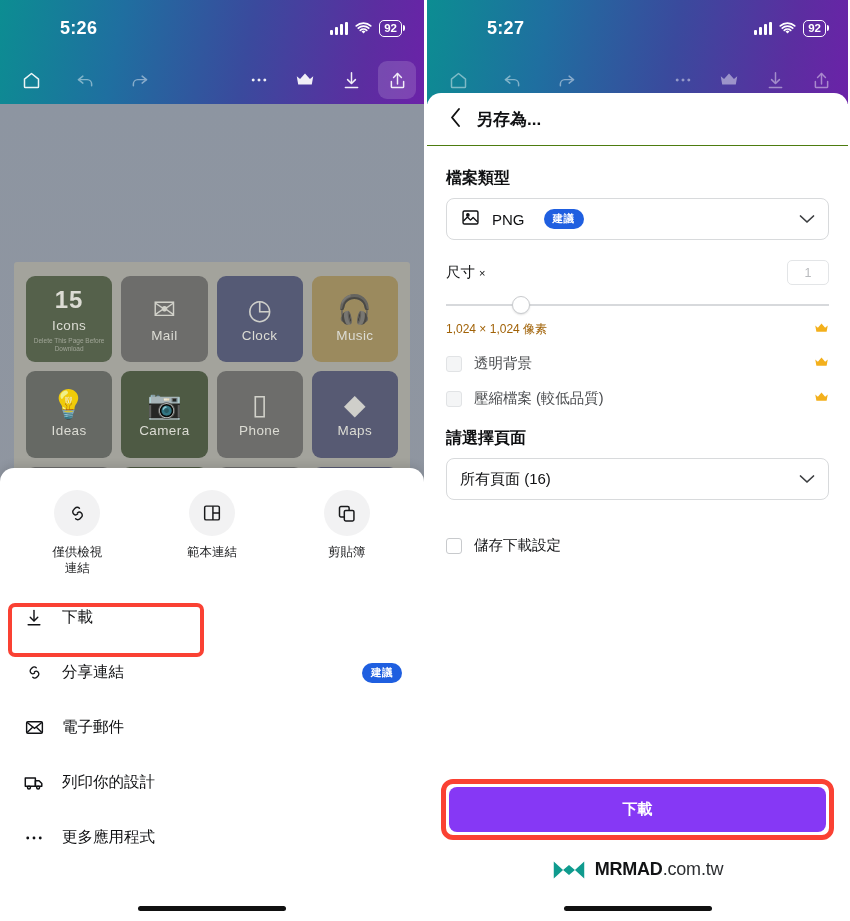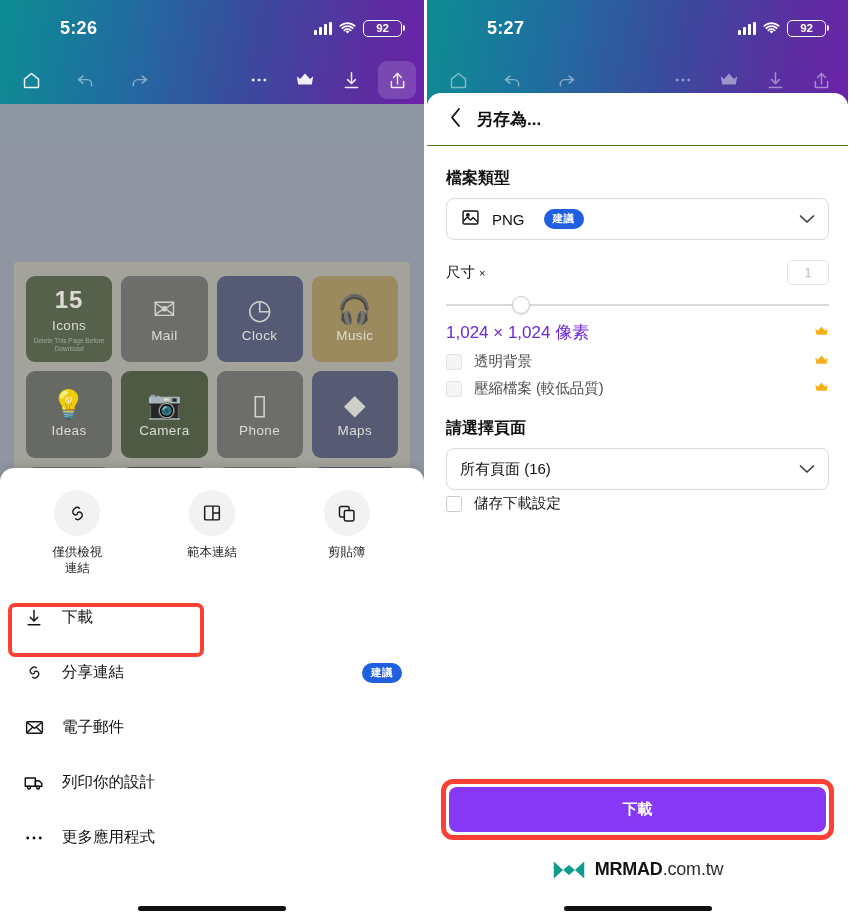--- a/index.html
+++ b/index.html
@@ -23,21 +23,21 @@
     display: flex; align-items: center; justify-content: space-between;
     padding: 0 22px 0 26px; color: #fff;
   }
   .status-time { font-size: 18px; font-weight: bold; letter-spacing: .3px; padding-left: 34px; }
   .status-right { display: flex; align-items: center; gap: 7px; }
   .sig { display: flex; align-items: flex-end; gap: 2px; height: 13px; }
   .sig i { display: block; width: 3px; background: #fff; border-radius: 1px; }
   .sig i:nth-child(1){height:5px}.sig i:nth-child(2){height:8px}
   .sig i:nth-child(3){height:11px}.sig i:nth-child(4){height:13px}
   .batt {
-    border: 1.6px solid #fff; border-radius: 5px; padding: 0px 12px;
+    border: 1.6px solid #fff; border-radius: 5px; padding: 0px 4px;
     font-size: 11.5px; font-weight: bold; line-height: 15px; color: #fff; position: relative;
   }
   .batt::after{ content:""; position:absolute; right:-4px; top:4px; width:2px;height:6px;
     background:#fff; border-radius:0 2px 2px 0;}
   .toolbar { position: relative; height: 48px; display: flex; align-items: center;
     padding: 0 8px 0 12px; }
   .tb-left { display: flex; align-items: center; gap: 16px; }
   .tb-right { margin-left: auto; display: flex; align-items: center; gap: 8px; }
   .tbi { width: 38px; height: 38px; display:flex; align-items:center; justify-content:center;
     color: #fff; opacity: .92; }
@@ -97,24 +97,24 @@
   .size-lbl { font-size: 14.5px; color: #0f1012; }
   .size-x { font-size: 11px; color: #0f1012; margin-left: 4px; }
   .size-input { margin-left:auto; width: 42px; height: 25px; border:1px solid #e3e5e7;
     border-radius: 5px; color:#b8babd; font-size: 12.5px; display:flex;
     align-items:center; justify-content:center; }
   .slider { margin-top: 11px; position: relative; height: 18px; }
   .track { position:absolute; left:0; right:0; top: 8px; height: 2px; background:#d7d9dc; }
   .thumb { position:absolute; left: 66px; top: 0; width: 18px; height: 18px; border-radius:50%;
     background:#fff; border: 1.5px solid #c9cbce; box-shadow: 0 1px 2px rgba(0,0,0,.12); }
   .px-row { display:flex; align-items:center; margin-top: 7px; }
-  .px-txt { font-size: 17px; color: #6d28d9; }
+  .px-txt { font-size: 12px; color: #a16207; }
   .crown { margin-left:auto; color:#f3b01c; font-size: 14px; }
 
-  .chk-row { display:flex; align-items:center; gap: 12px; margin-top: 8px; }
+  .chk-row { display:flex; align-items:center; gap: 12px; margin-top: 16px; }
   .chk { width: 16px; height: 16px; border-radius: 3px; border: 1.5px solid #ddدf; }
   .chk.dis { border: 1.5px solid #e1e3e5; background: #f4f5f6; }
   .chk.on { border: 1.5px solid #c8cacd; background: #fff; }
   .chk-lbl { font-size: 14.5px; color: #111214; }
   .chk-lbl.dis { color: #4a4c4f; }
 
   .dl-btn { position: absolute; left: 22px; right: 22px; bottom: 89px; height: 45px;
     background: #8638f5; border-radius: 8px; color:#fff; font-size: 15px;
     display:flex; align-items:center; justify-content:center; font-weight: bold; }
   .dl-frame { position:absolute; left: 14px; right: 14px; bottom: 81px; height: 61px;
@@ -485,21 +485,21 @@
         <div class="sec-label" style="margin-top:20px">請選擇頁面</div>
         <div class="select">
           <span class="val">所有頁面 (16)</span>
           <span class="chev">
             <svg width="16" height="10" viewBox="0 0 16 10" fill="none" stroke="#3b3d40" stroke-width="1.7" stroke-linecap="round" stroke-linejoin="round">
                 <path d="M1.5 2L8 8l6.5-6"></path>
               </svg>
           </span>
         </div>
 
-        <div class="chk-row" style="margin-top:4px">
+        <div class="chk-row" style="margin-top:36px">
           <span class="chk on"></span>
           <span class="chk-lbl">儲存下載設定</span>
         </div>
       </div>
 
       <div class="dl-btn">下載</div>
       <div class="dl-frame"></div>
 
       <div class="wm">
         <svg width="34" height="22" viewBox="0 0 40 26">

